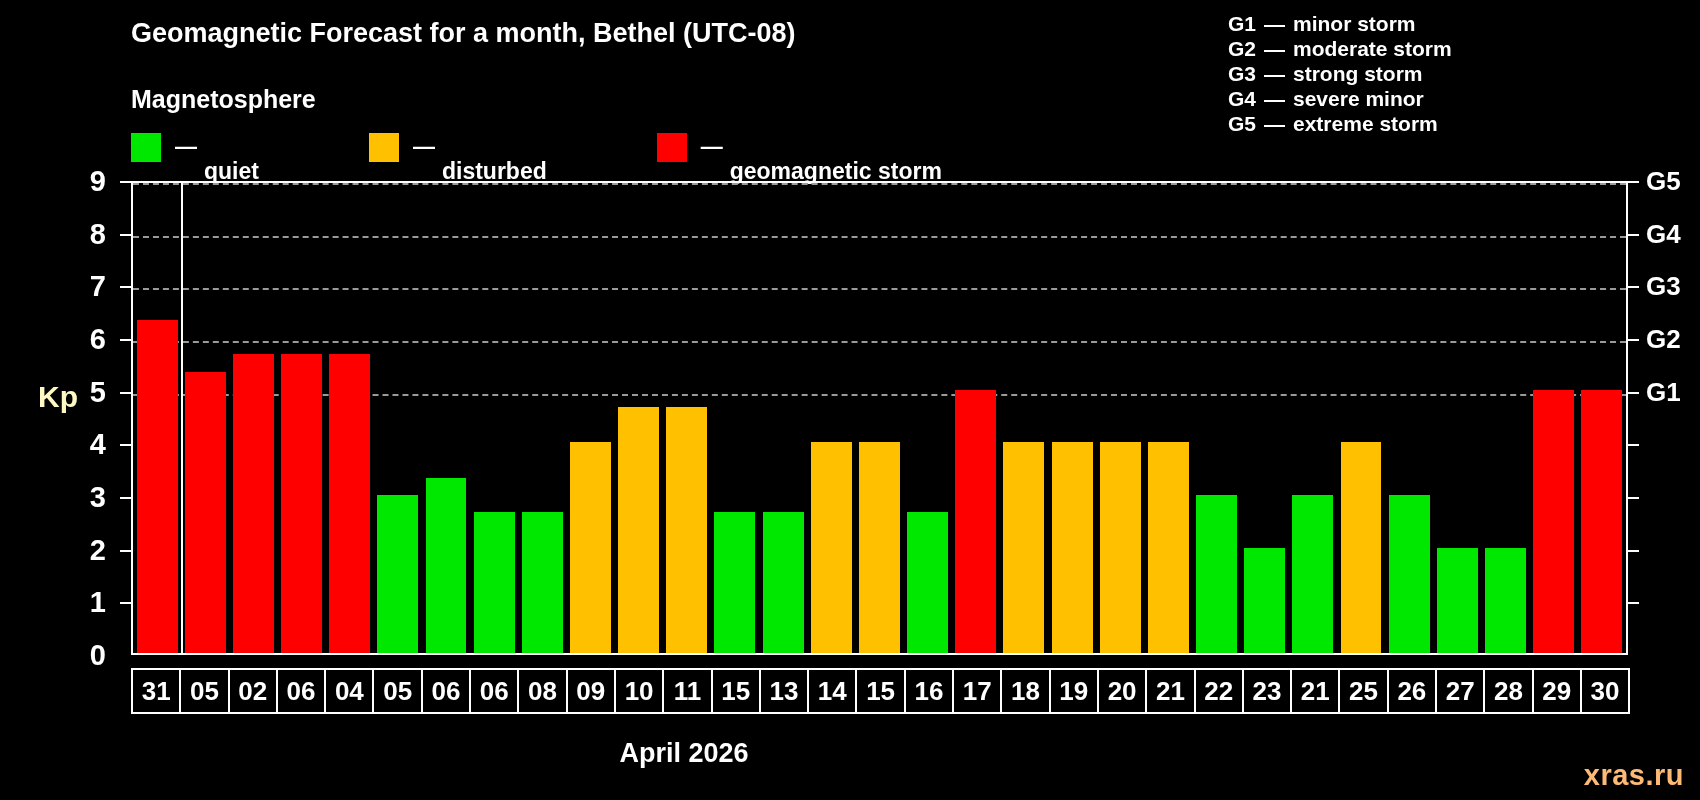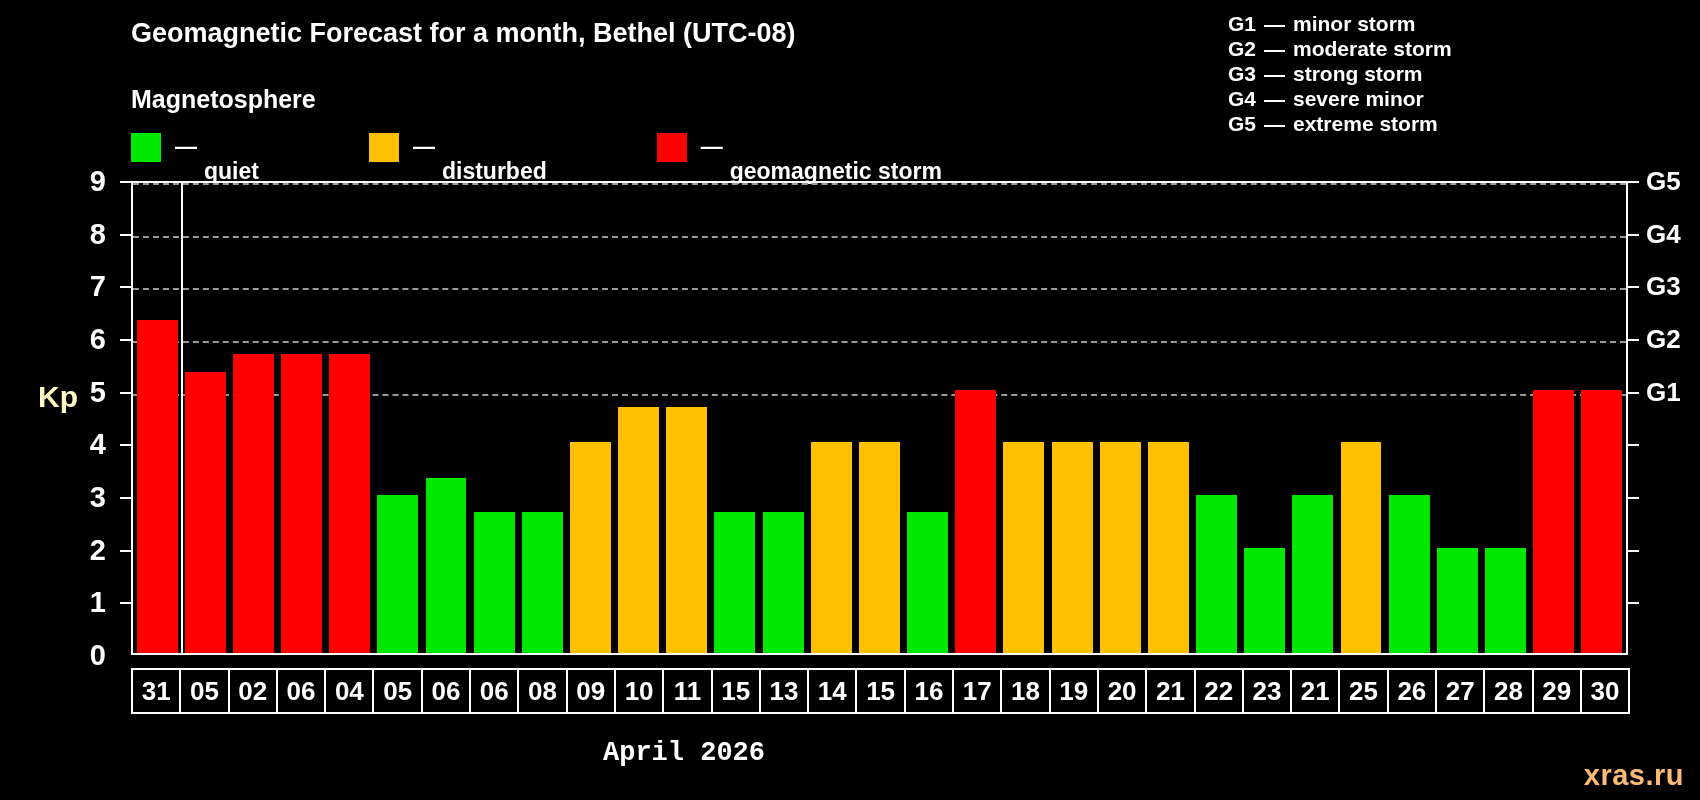--- a/index.html
+++ b/index.html
@@ -209,21 +209,20 @@
   
   #x-axis-title {
     position: absolute;
     left: 0;
     top: 738px;
     width: 1368px;
     text-align: center;
     color: #ffffff;
     font-size: 27px;
     font-weight: bold;
-    font-family: Liberation Mono, monospace;
   }
   #watermark {
     position: absolute;
     right: 16px;
     bottom: 8px;
     color: #fdba74;
     font-size: 29px;
     font-weight: bold;
     letter-spacing: 0.5px;
   }

